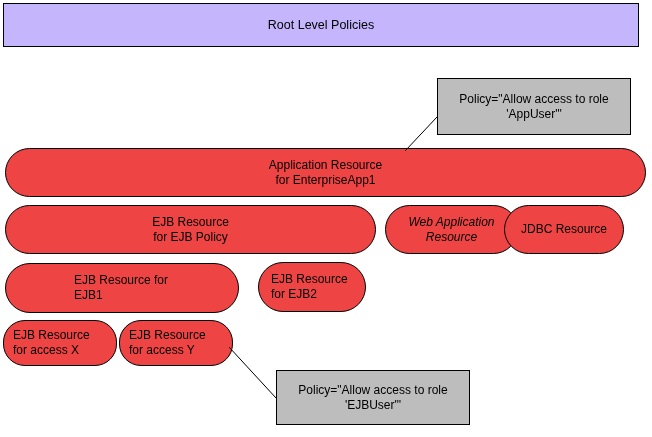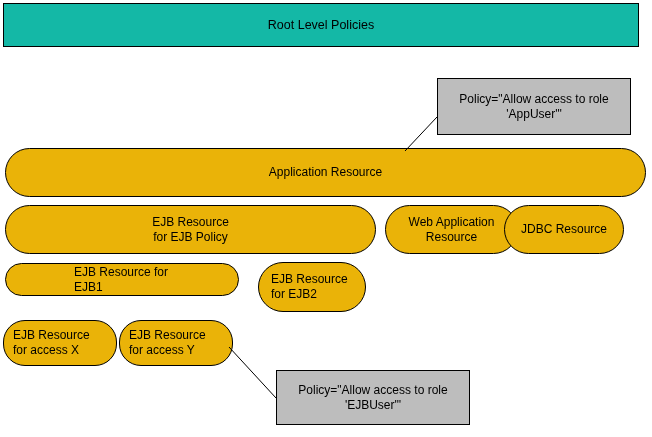--- a/index.html
+++ b/index.html
@@ -16,39 +16,39 @@
     overflow: hidden;
     font-family: "Liberation Sans", sans-serif;
   }
   .node {
     position: absolute;
     box-sizing: border-box;
     display: flex;
     flex-direction: column;
     align-items: center;
     justify-content: center;
-    background: #eab308;
+    background: #ef4444;
     border: 1px solid #000000;
     color: #000000;
     font-family: "Liberation Sans", sans-serif;
     font-size: 12px;
     line-height: 15px;
     text-align: center;
     white-space: pre;
   }
   .rounded {
     border-radius: 26px;
   }
   .policy {
     background: #bdbdbd;
     border: 1px solid #000000;
     border-radius: 0;
   }
   .rootbar {
-    background: #14b8a6;
+    background: #c4b5fd;
     border: 1px solid #000000;
     border-radius: 0;
     font-size: 12.5px;
   }
   .leftalign {
     align-items: flex-start;
     text-align: left;
   }
   .node .line {
     display: block;
@@ -76,37 +76,38 @@
     <span class="line">Root Level Policies</span>
   </div>
 
   <div class="node policy" style="left:437px; top:78px; width:194px; height:57px;">
     <span class="line">Policy="Allow access to role</span>
     <span class="line">'AppUser'"</span>
   </div>
 
   <div class="node rounded" style="left:5px; top:148px; width:641px; height:49px;">
     <span class="line">Application Resource</span>
+    <span class="line">for EnterpriseApp1</span>
   </div>
 
   <div class="node rounded" style="left:5px; top:205px; width:371px; height:49px;">
     <span class="line">EJB Resource</span>
     <span class="line">for EJB Policy</span>
   </div>
 
-  <div class="node rounded" style="left:385px; top:205px; width:133px; height:49px;">
+  <div class="node rounded" style="left:385px; top:205px; width:133px; height:49px;font-style:italic;">
     <span class="line">Web Application</span>
     <span class="line">Resource</span>
   </div>
 
   <div class="node rounded" style="left:504px; top:205px; width:120px; height:49px;">
     <span class="line">JDBC Resource</span>
   </div>
 
-  <div class="node rounded leftalign" style="left:5px; top:263px; width:234px; height:33px; padding-left:68px;">
+  <div class="node rounded leftalign" style="left:5px; top:263px; width:234px; height:50px; padding-left:68px;">
     <span class="line">EJB Resource for</span>
     <span class="line">EJB1</span>
   </div>
 
   <div class="node rounded leftalign" style="left:258px; top:262px; width:108px; height:50px; padding-left:12px;">
     <span class="line">EJB Resource</span>
     <span class="line">for EJB2</span>
   </div>
 
   <div class="node rounded leftalign" style="left:3px; top:320px; width:114px; height:46px; padding-left:9px; border-radius:22px;">

